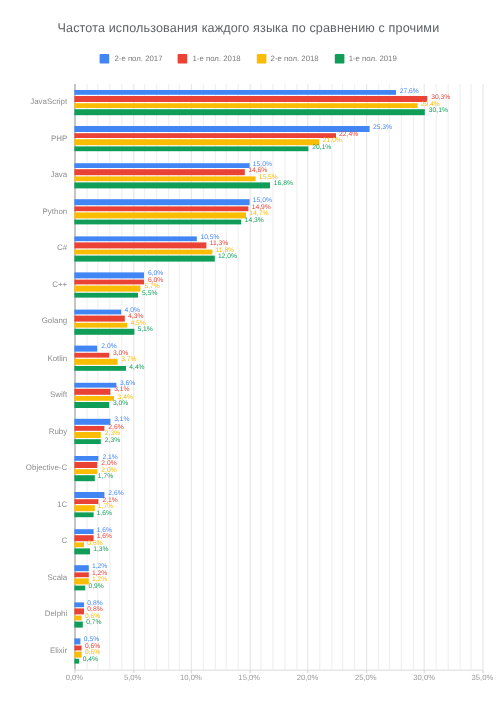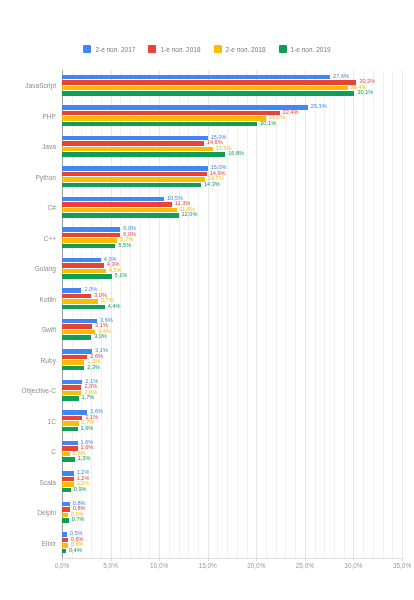--- a/index.html
+++ b/index.html
@@ -159,20 +159,21 @@
     width: 1px;
     height: 3px;
     background: #d8d8d8;
   }
 </style>
 </head>
 <body>
 
 <div id="chart-root">
 
+  <div class="chart-title">Частота использования каждого языка по сравнению с прочими</div>
 
   <div class="legend" id="legend">
       <div class="legend-item">
         <span class="legend-swatch" style="background: rgb(66, 133, 244);"></span>
         <span class="legend-label">2-е пол. 2017</span>
       </div>
       <div class="legend-item">
         <span class="legend-swatch" style="background: rgb(234, 67, 53);"></span>
         <span class="legend-label">1-е пол. 2018</span>
       </div>

